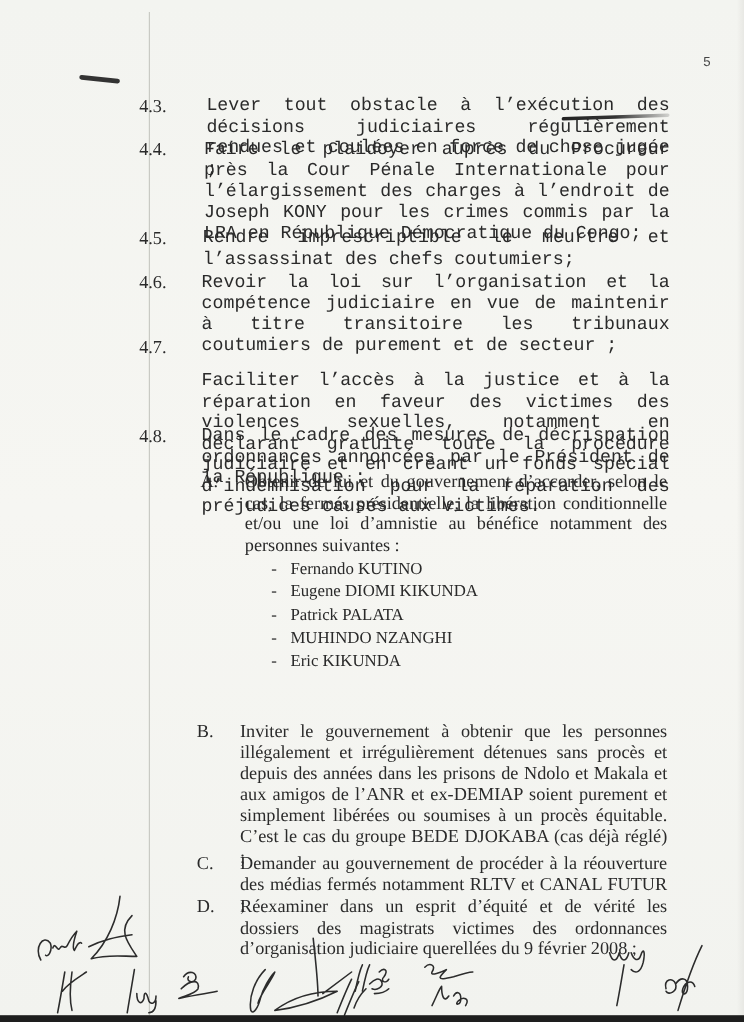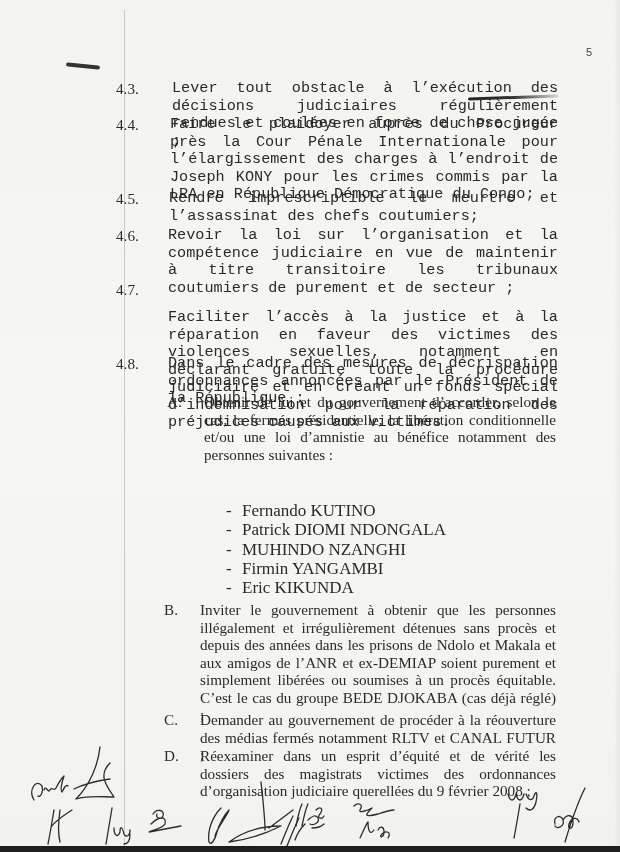--- a/index.html
+++ b/index.html
@@ -32,21 +32,21 @@
       background: linear-gradient(90deg, #222 0%, #333 50%, rgba(80,80,80,0.2) 100%);
       border-radius: 2px; transform: rotate(-2deg);
     }
     .content { position: absolute; left: 0; top: 0; }
     .item { position: absolute; font-size: 15.2px; line-height: 17.5px; }
     .item .num { position: absolute; left: 0; top: 0; }
     .item .text { position: absolute; top: 0; text-align: justify; font-family: Liberation Mono, monospace; }
     .sub { position: absolute; font-size: 15.2px; line-height: 17.5px; }
     .sub .letter { position: absolute; left: 0; top: 0; }
     .sub .text { position: absolute; top: 0; text-align: justify; }
-    .names { position: absolute; left: 226px; top: 465px; font-size: 17px; line-height: 19.3px; margin-top: 36px; }
+    .names { position: absolute; left: 226px; top: 465px; font-size: 14px; line-height: 19.3px; }
     .names .row { white-space: nowrap; }
     .names .dash { display: inline-block; width: 16px; }
     .bottom-edge {
       position: absolute; left: 0; top: 846px; width: 620px; height: 6px;
       background: #1e1e1e;
     }
     .right-edge {
       position: absolute; right: 0; top: 0; width: 6px; height: 852px;
       background: linear-gradient(90deg, rgba(230,230,226,0) 0%, #e8e8e4 100%);
     }
@@ -95,23 +95,23 @@
       <div class="text" style="left:52px; width:390px;">Dans le cadre des mesures de décrispation ordonnances annoncées par le Président de la République :</div>
     </div>
 
     <div class="sub" style="left:167px; top:393px; width:392px;">
       <span class="letter">A.</span>
       <div class="text" style="left:37px; width:352px;">Obtenir de lui et du gouvernement d’accorder, selon le cas, la fermés présidentielle, la libération conditionnelle et/ou une loi d’amnistie au bénéfice notamment des personnes suivantes :</div>
     </div>
 
     <div class="names">
       <div class="row"><span class="dash">-</span><span>Fernando KUTINO</span></div>
-      <div class="row"><span class="dash">-</span><span>Patrick DIOMI NDONGALA</span></div>
+      <div class="row"><span class="dash">-</span><span>Eugene DIOMI KIKUNDA</span></div>
+      <div class="row"><span class="dash">-</span><span>Patrick PALATA</span></div>
       <div class="row"><span class="dash">-</span><span>MUHINDO NZANGHI</span></div>
-      <div class="row"><span class="dash">-</span><span>Firmin YANGAMBI</span></div>
       <div class="row"><span class="dash">-</span><span>Eric KIKUNDA</span></div>
     </div>
 
     <div class="sub" style="left:164px; top:601px; width:395px;">
       <span class="letter">B.</span>
       <div class="text" style="left:36px; width:356px;">Inviter le gouvernement à obtenir que les personnes illégalement et irrégulièrement détenues sans procès et depuis des années dans les prisons de Ndolo et Makala et aux amigos de l’ANR et ex-DEMIAP soient purement et simplement libérées ou soumises à un procès équitable. C’est le cas du groupe BEDE DJOKABA (cas déjà réglé) ;</div>
     </div>
 
     <div class="sub" style="left:164px; top:711px; width:395px;">
       <span class="letter">C.</span>

